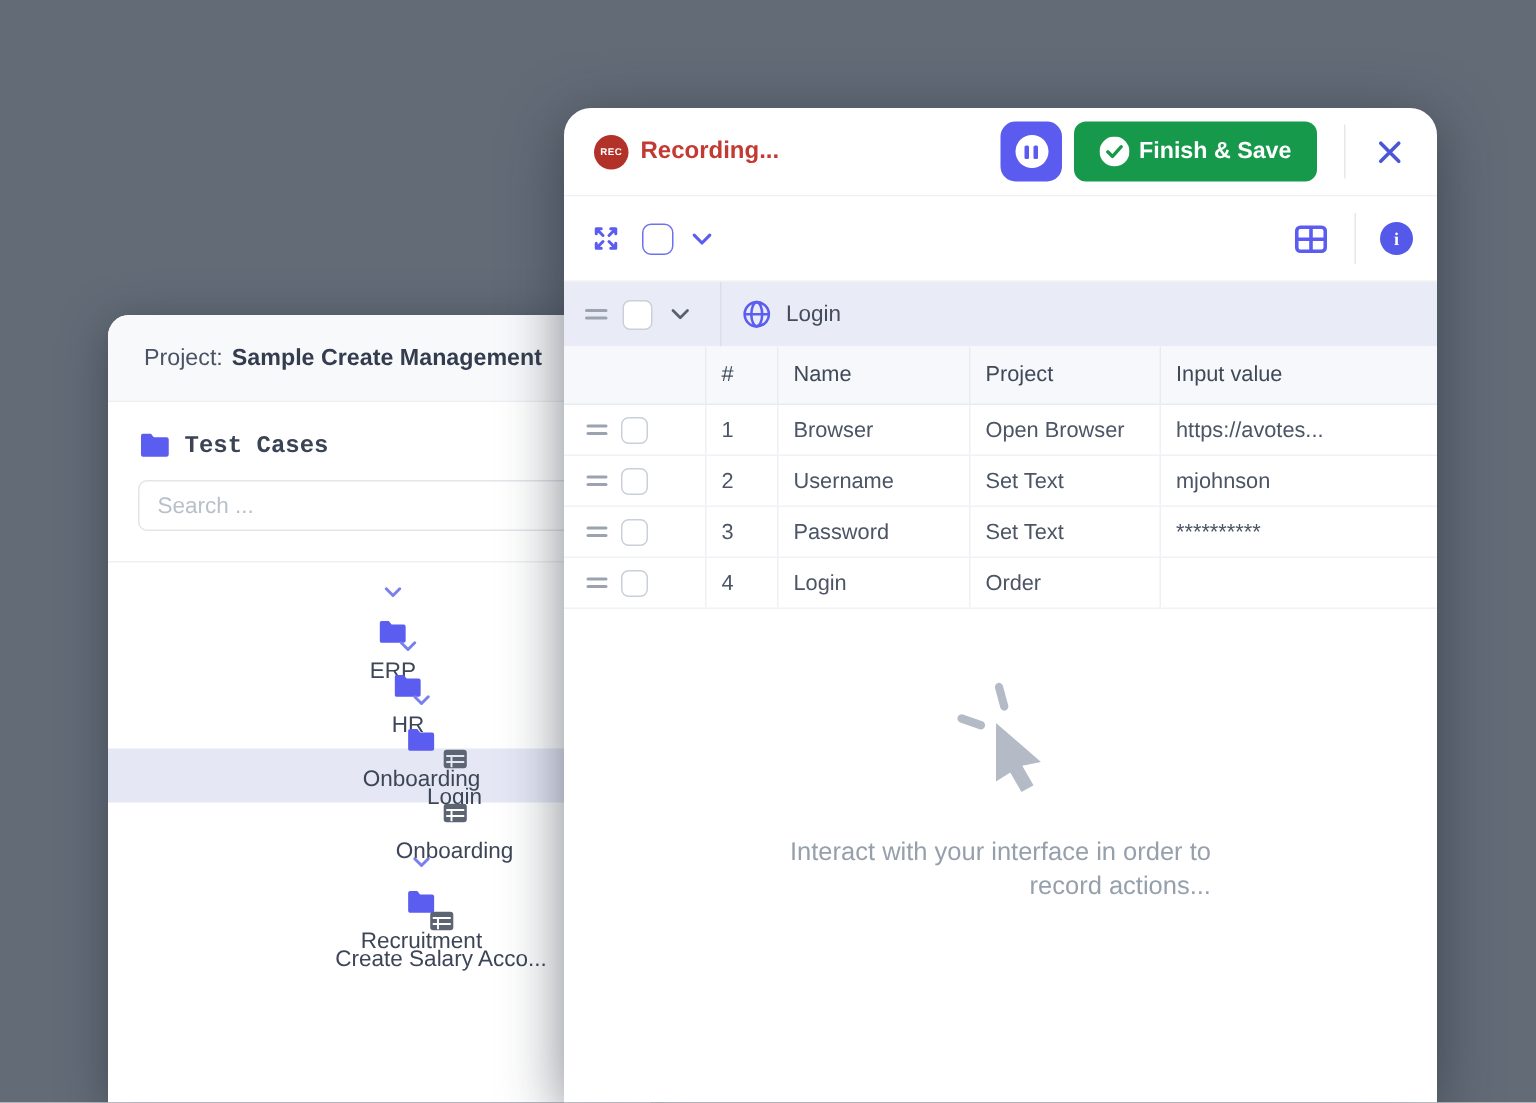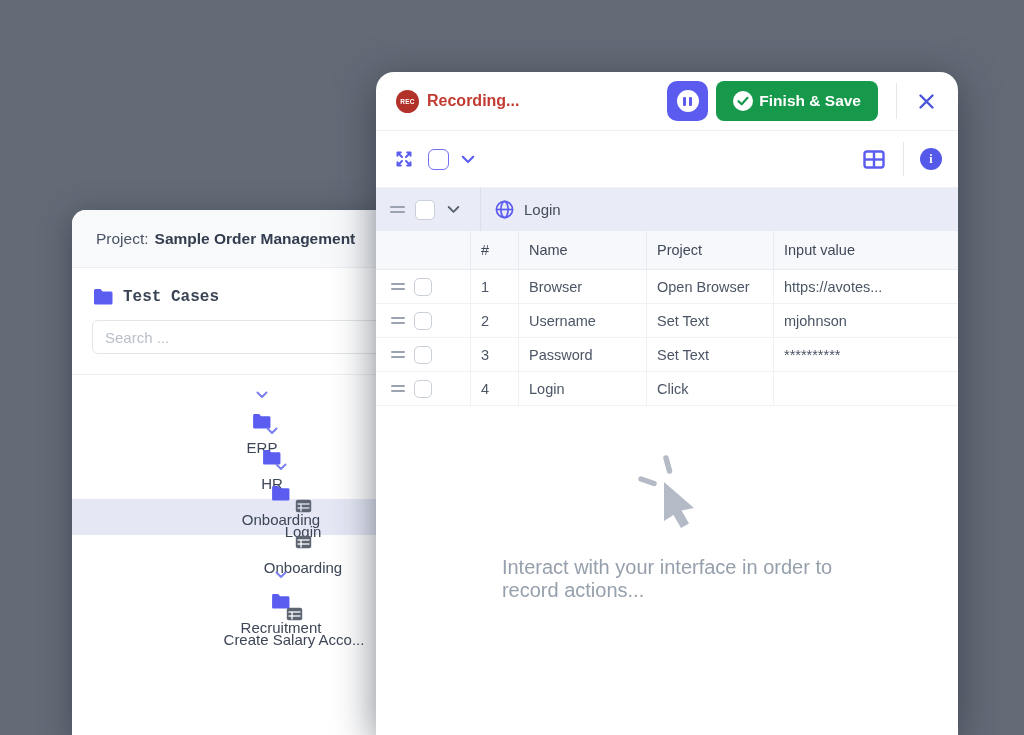--- a/index.html
+++ b/index.html
@@ -131,29 +131,29 @@
   .trow .cell { display:flex; align-items:center; padding-left:10px; font-size:14.5px; color:#4b5565; white-space:nowrap; overflow:hidden; }
   .cell.b-left { border-left:1px solid #eef0f4; }
   .thead .cell.b-left { border-left:1px solid #e8ebef; }
   .handle-cell { display:flex; align-items:center; justify-content:flex-end; padding-right:38px; }
   .trow .handle-cell .drag-handle i { width:14px; height:2px; }
 
   .empty-state {
     flex:1; display:flex; flex-direction:column; align-items:center;
     padding-top:46px;
   }
-  .empty-text { margin-top:24px; text-align:left; font-size:20px; line-height:23px; color:#96a0ac; }
+  .empty-text { margin-top:24px; text-align:right; font-size:17px; line-height:23px; color:#96a0ac; }
 </style>
 </head>
 <body>
 
 <div class="left-window">
   <div class="lw-header">
     <span>Project:</span>
-    <b>Sample Order Management</b>
+    <b>Sample Create Management</b>
   </div>
 
   <div class="lw-section">
     <div class="tc-row">
       <span class="tree-icon">
         <svg width="19" height="16" viewBox="0 0 19 16">
             <path fill="#5b5cf0" d="M1.5 0h5l2 2.5h8.5a1.5 1.5 0 0 1 1.5 1.5v10a1.5 1.5 0 0 1-1.5 1.5h-16A1.5 1.5 0 0 1 0 14V1.5A1.5 1.5 0 0 1 1.5 0z"></path>
           </svg>
       </span>
       <span class="tc-title">Test Cases</span>
@@ -389,21 +389,21 @@
   <div class="grid-row trow">
     <div class="cell handle-cell" style="padding-left:12px">
       <span class="drag-handle">
           <i></i>
           <i></i>
         </span>
       <span class="checkbox small"></span>
     </div>
     <div class="cell b-left">4</div>
     <div class="cell b-left">Login</div>
-    <div class="cell b-left">Click</div>
+    <div class="cell b-left">Order</div>
     <div class="cell b-left"></div>
   </div>
 
   <div class="empty-state">
     <svg width="78" height="80" viewBox="0 0 78 80">
       <path d="M38 6 L41.5 19" stroke="#b4bbc6" stroke-width="5.5" stroke-linecap="round" fill="none"></path>
       <path d="M13 27 L26 31.5" stroke="#b4bbc6" stroke-width="5.5" stroke-linecap="round" fill="none"></path>
       <path d="M36 30 L66 56 L53.5 58.5 L61 71.5 L53 76 L45.5 63 L36 69 Z" fill="#b4bbc6"></path>
     </svg>
     <div class="empty-text">

